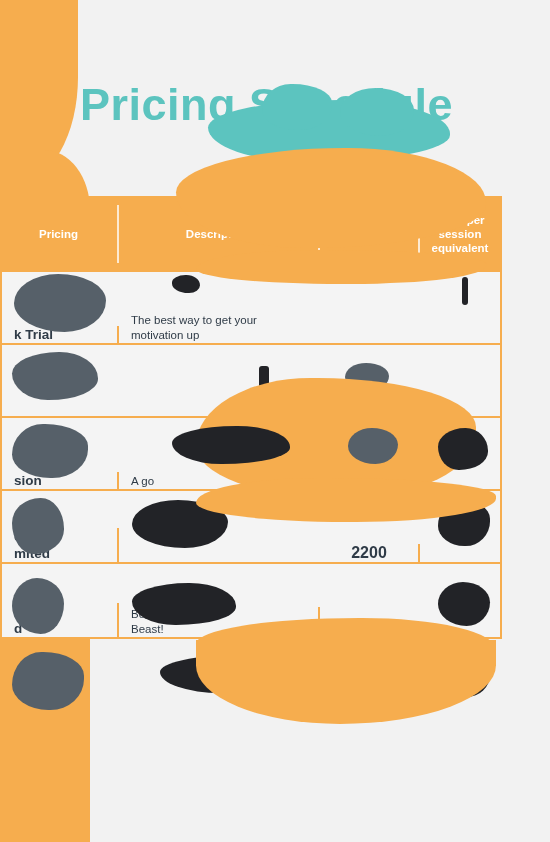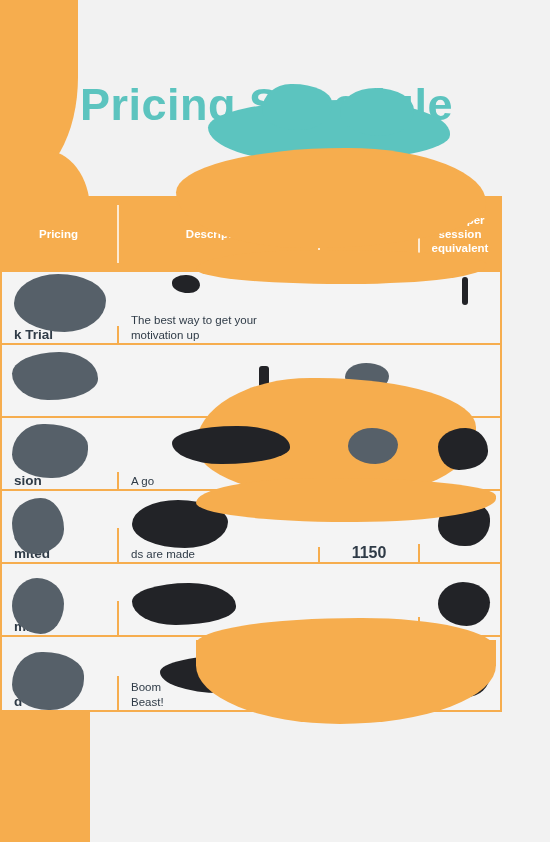--- a/index.html
+++ b/index.html
@@ -201,26 +201,20 @@
       <div class="td td-price"></div>
     </div>
     <div class="tr">
       <div class="td td-pkg">sion</div>
       <div class="td td-desc">A go</div>
       <div class="td td-price"></div>
       <div class="td td-pps"></div>
     </div>
     <div class="tr">
       <div class="td td-pkg">onth<br>mited</div>
-      <div class="td td-desc">ds are made</div>
-      <div class="td td-price">1150</div>
-      <div class="td td-pps"></div>
-    </div>
-    <div class="tr">
-      <div class="td td-pkg">onth<br>mited</div>
       <div class="td td-desc"></div>
       <div class="td td-price">2200</div>
       <div class="td td-pps"></div>
     </div>
     <div class="tr">
       <div class="td td-pkg">h<br>d</div>
       <div class="td td-desc">Boom<br>Beast!</div>
       <div class="td td-price"></div>
       <div class="td td-pps"></div>
     </div>

